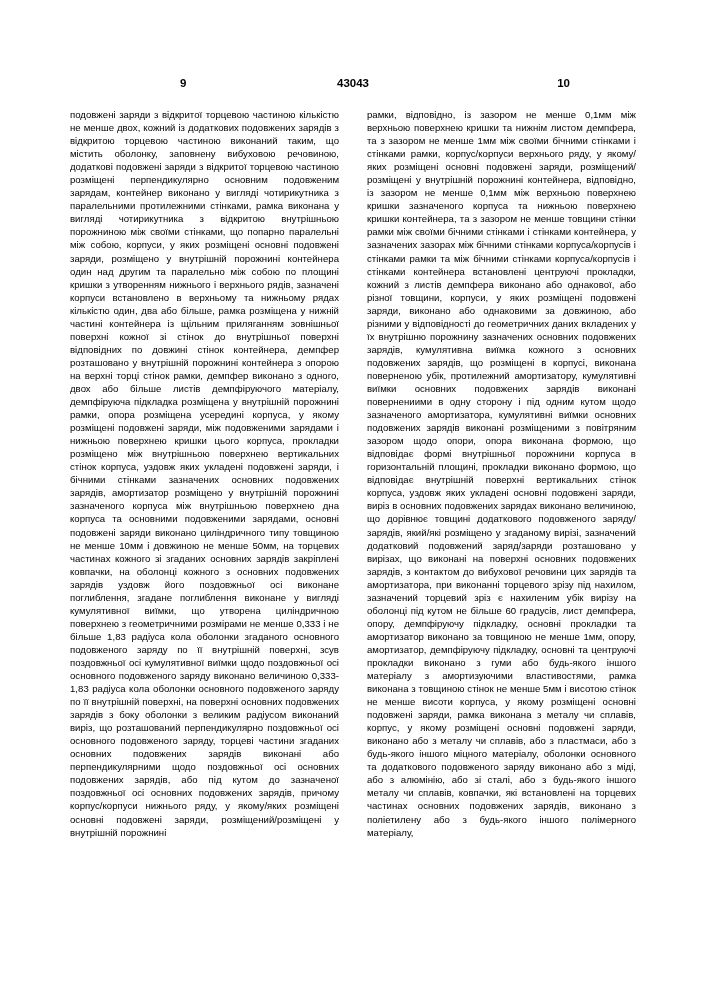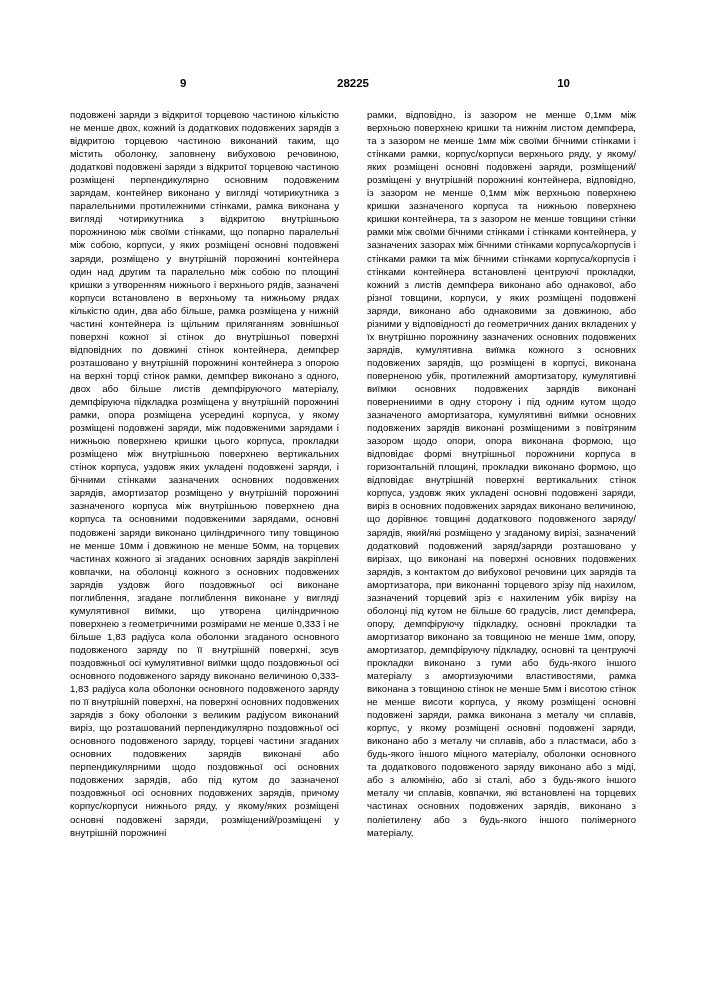--- a/index.html
+++ b/index.html
@@ -77,21 +77,21 @@
     hyphens: none;
   }
 </style>
 </head>
 <body>
 
 <div class="page">
 
   <div class="page-header">
     <span class="hdr-left">9</span>
-    <span class="hdr-center">28225</span>
+    <span class="hdr-center">43043</span>
     <span class="hdr-right">10</span>
   </div>
 
   <div class="columns">
     <div class="col">
       <p>подовжені заряди з відкритої торцевою частиною кількістю не менше двох, кожний із додаткових подовжених зарядів з відкритою торцевою частиною виконаний таким, що містить оболонку, заповнену вибуховою речовиною, додаткові подовжені заряди з відкритої торцевою частиною розміщені перпендикулярно основним подовженим зарядам, контейнер виконано у вигляді чотирикутника з паралельними протилежними стінками, рамка виконана у вигляді чотирикутника з відкритою внутрішньою порожниною між своїми стінками, що попарно паралельні між собою, корпуси, у яких розміщені основні подовжені заряди, розміщено у внутрішній порожнині контейнера один над другим та паралельно між собою по площині кришки з утворенням нижнього і верхнього рядів, зазначені корпуси встановлено в верхньому та нижньому рядах кількістю один, два або більше, рамка розміщена у нижній частині контейнера із щільним приляганням зовнішньої поверхні кожної зі стінок до внутрішньої поверхні відповідних по довжині стінок контейнера, демпфер розташовано у внутрішній порожнині контейнера з опорою на верхні торці стінок рамки, демпфер виконано з одного, двох або більше листів демпфіруючого матеріалу, демпфіруюча підкладка розміщена у внутрішній порожнині рамки, опора розміщена усередині корпуса, у якому розміщені подовжені заряди, між подовженими зарядами і нижньою поверхнею кришки цього корпуса, прокладки розміщено між внутрішньою поверхнею вертикальних стінок корпуса, уздовж яких укладені подовжені заряди, і бічними стінками зазначених основних подовжених зарядів, амортизатор розміщено у внутрішній порожнині зазначеного корпуса між внутрішньою поверхнею дна корпуса та основними подовженими зарядами, основні подовжені заряди виконано циліндричного типу товщиною не менше 10мм і довжиною не менше 50мм, на торцевих частинах кожного зі згаданих основних зарядів закріплені ковпачки, на оболонці кожного з основних подовжених зарядів уздовж його поздовжньої осі виконане поглиблення, згадане поглиблення виконане у вигляді кумулятивної виїмки, що утворена циліндричною поверхнею з геометричними розмірами не менше 0,333 і не більше 1,83 радіуса кола оболонки згаданого основного подовженого заряду по її внутрішній поверхні, зсув поздовжньої осі кумулятивної виїмки щодо поздовжньої осі основного подовженого заряду виконано величиною 0,333-1,83 радіуса кола оболонки основного подовженого заряду по її внутрішній поверхні, на поверхні основних подовжених зарядів з боку оболонки з великим радіусом виконаний виріз, що розташований перпендикулярно поздовжньої осі основного подовженого заряду, торцеві частини згаданих основних подовжених зарядів виконані або перпендикулярними щодо поздовжньої осі основних подовжених зарядів, або під кутом до зазначеної поздовжньої осі основних подовжених зарядів, причому корпус/корпуси нижнього ряду, у якому/яких розміщені основні подовжені заряди, розміщений/розміщені у внутрішній порожнині</p>
     </div>
     <div class="col">
       <p>рамки, відповідно, із зазором не менше 0,1мм між верхньою поверхнею кришки та нижнім листом демпфера, та з зазором не менше 1мм між своїми бічними стінками і стінками рамки, корпус/корпуси верхнього ряду, у якому/яких розміщені основні подовжені заряди, розміщений/розміщені у внутрішній порожнині контейнера, відповідно, із зазором не менше 0,1мм між верхньою поверхнею кришки зазначеного корпуса та нижньою поверхнею кришки контейнера, та з зазором не менше товщини стінки рамки між своїми бічними стінками і стінками контейнера, у зазначених зазорах між бічними стінками корпуса/корпусів і стінками рамки та між бічними стінками корпуса/корпусів і стінками контейнера встановлені центруючі прокладки, кожний з листів демпфера виконано або однакової, або різної товщини, корпуси, у яких розміщені подовжені заряди, виконано або однаковими за довжиною, або різними у відповідності до геометричних даних вкладених у їх внутрішню порожнину зазначених основних подовжених зарядів, кумулятивна виїмка кожного з основних подовжених зарядів, що розміщені в корпусі, виконана поверненою убік, протилежний амортизатору, кумулятивні виїмки основних подовжених зарядів виконані повернениими в одну сторону і під одним кутом щодо зазначеного амортизатора, кумулятивні виїмки основних подовжених зарядів виконані розміщеними з повітряним зазором щодо опори, опора виконана формою, що відповідає формі внутрішньої порожнини корпуса в горизонтальній площині, прокладки виконано формою, що відповідає внутрішній поверхні вертикальних стінок корпуса, уздовж яких укладені основні подовжені заряди, виріз в основних подовжених зарядах виконано величиною, що дорівнює товщині додаткового подовженого заряду/зарядів, який/які розміщено у згаданому вирізі, зазначений додатковий подовжений заряд/заряди розташовано у вирізах, що виконані на поверхні основних подовжених зарядів, з контактом до вибухової речовини цих зарядів та амортизатора, при виконанні торцевого зрізу під нахилом, зазначений торцевий зріз є нахиленим убік вирізу на оболонці під кутом не більше 60 градусів, лист демпфера, опору, демпфіруючу підкладку, основні прокладки та амортизатор виконано за товщиною не менше 1мм, опору, амортизатор, демпфіруючу підкладку, основні та центруючі прокладки виконано з гуми або будь-якого іншого матеріалу з амортизуючими властивостями, рамка виконана з товщиною стінок не менше 5мм і висотою стінок не менше висоти корпуса, у якому розміщені основні подовжені заряди, рамка виконана з металу чи сплавів, корпус, у якому розміщені основні подовжені заряди, виконано або з металу чи сплавів, або з пластмаси, або з будь-якого іншого міцного матеріалу, оболонки основного та додаткового подовженого заряду виконано або з міді, або з алюмінію, або зі сталі, або з будь-якого іншого металу чи сплавів, ковпачки, які встановлені на торцевих частинах основних подовжених зарядів, виконано з поліетилену або з будь-якого іншого полімерного матеріалу,</p>
     </div>

